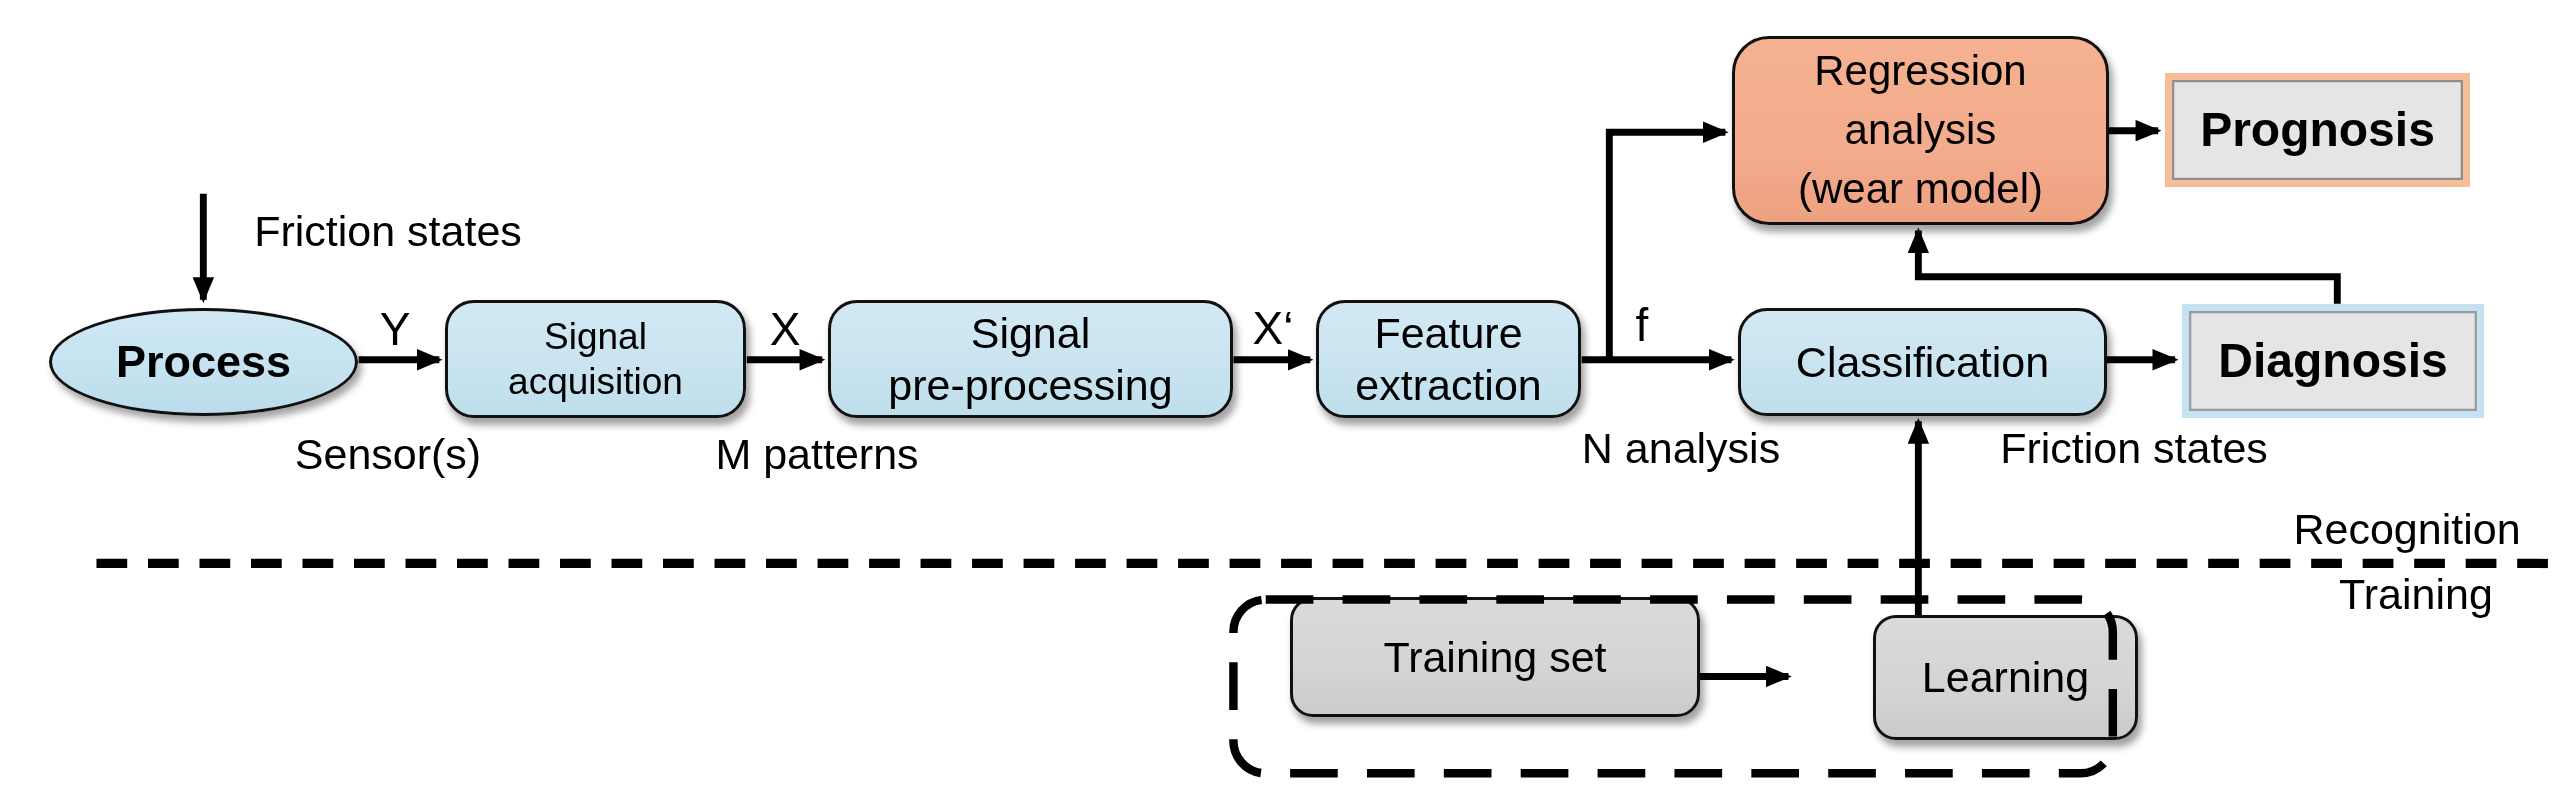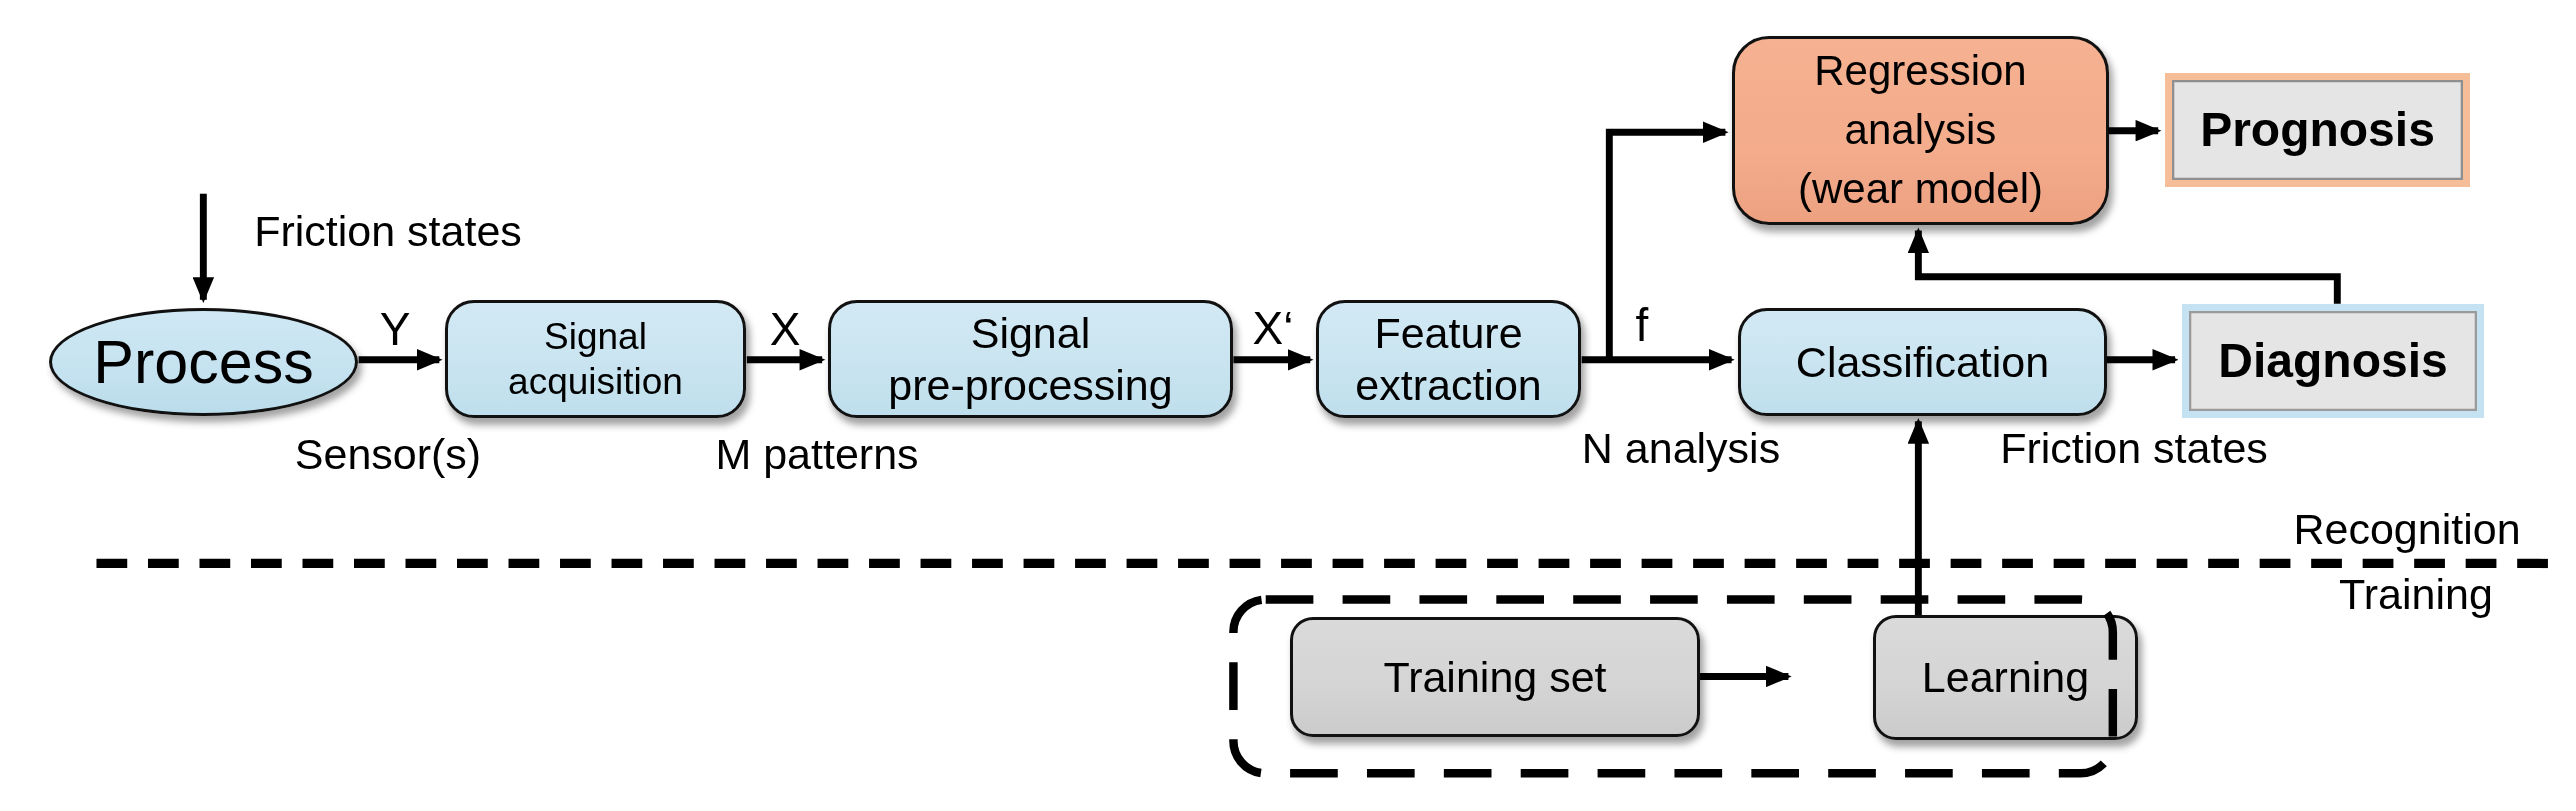--- a/index.html
+++ b/index.html
@@ -24,21 +24,22 @@
     border:3.1px solid #111;
     border-radius:29px;
     box-shadow:3.8px 6.2px 7px rgba(50,50,50,0.45);
     font-size:43px;
   }
   .ellipse{
     background:linear-gradient(180deg,#cfe8f4 0%,#c5e2f0 60%,#badcea 100%);
     border:3.1px solid #111;
     border-radius:50%;
     box-shadow:3.8px 6.2px 7px rgba(50,50,50,0.45);
-    font-size:61px;
+    font-size:45px;
+    font-weight:bold;
   }
   .salmon{
     background:linear-gradient(180deg,#f5b191 0%,#f3ac8c 60%,#eda181 100%);
     border:3.1px solid #111;
     border-radius:37px;
     box-shadow:3.8px 6.2px 7px rgba(50,50,50,0.45);
     font-size:42px;
     line-height:1.4;
   }
   .gray{
@@ -111,21 +112,21 @@
   </div>
 
   <div class="node outcome prognosis" style="left:2165px;top:73px;width:305px;height:114px;">
     <span class="label">Prognosis</span>
   </div>
 
   <div class="node outcome diagnosis" style="left:2182px;top:304px;width:302px;height:114px;">
     <span class="label">Diagnosis</span>
   </div>
 
-  <div class="node gray" style="left:1290px;top:617px;width:410px;height:120px;">
+  <div class="node gray" style="left:1290px;top:597px;width:410px;height:120px;">
     <span class="label">Training set</span>
   </div>
 
   <div class="node gray" style="left:1873px;top:615px;width:265px;height:125px;">
     <span class="label">Learning</span>
   </div>
 
   <div class="lbl" style="left:388px;top:231px;">Friction states</div>
 
   <div class="lbl edge-var" style="left:395px;top:329px;">Y</div>

